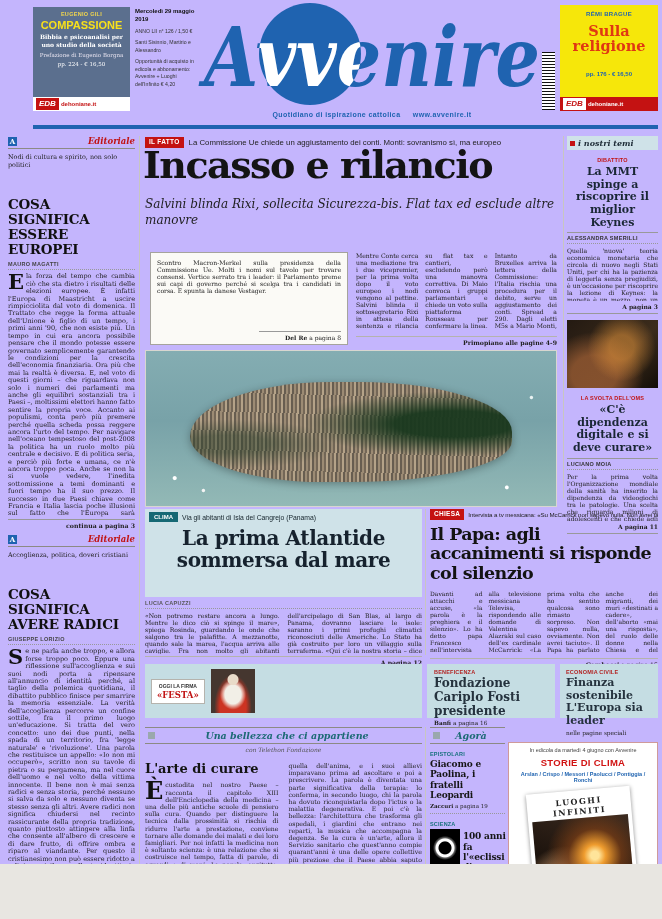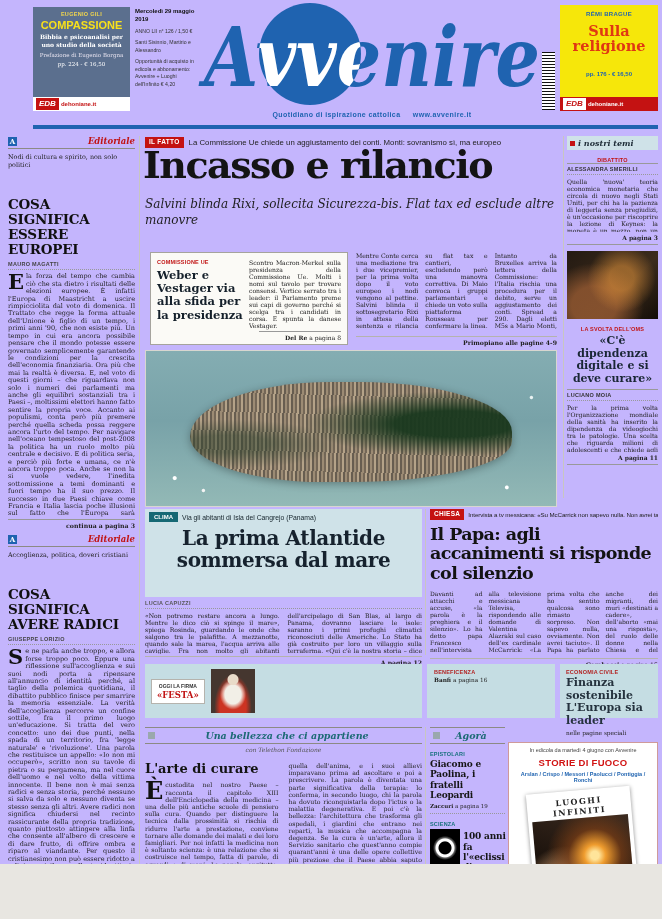--- a/index.html
+++ b/index.html
@@ -274,24 +274,20 @@
   <div class="abs" id="headline">Incasso e rilancio</div>
   <div class="abs" id="fatto-row">
     <span class="chip">IL FATTO</span>
     <span id="fatto-kicker">La Commissione Ue chiede un aggiustamento dei conti. Monti: sovranismo sì, ma europeo</span>
   </div>
   <div class="abs" id="deck">
     <div>Salvini blinda Rixi, sollecita Sicurezza-bis. Flat tax ed esclude altre manovre</div>
   </div>
 
   <div class="abs" id="comm-box">
-    <div class="lft">
-      <div class="lbl">COMMISSIONE UE</div>
-      <div class="ttl">Weber e Vestager via alla sfida per la presidenza</div>
-    </div>
     <div class="bdy jt">Scontro Macron-Merkel sulla presidenza della Commissione Ue. Molti i nomi sul tavolo per trovare consensi. Vertice serrato tra i leader: il Parlamento preme sui capi di governo perché si scelga tra i candidati in corsa. E spunta la danese Vestager.</div>
     <div id="comm-byline">
       <b>Del Re</b> <span>a pagina 8</span>
     </div>
   </div>
 
   <div class="abs jt" id="story-cols">Mentre Conte cerca una mediazione tra i due vicepremier, per la prima volta dopo il voto europeo i nodi vengono al pettine. Salvini blinda il sottosegretario Rixi in attesa della sentenza e rilancia su flat tax e cantieri, escludendo però una manovra correttiva. Di Maio convoca i gruppi parlamentari e chiede un voto sulla piattaforma Rousseau per confermare la linea. Intanto da Bruxelles arriva la lettera della Commissione: l'Italia rischia una procedura per il debito, serve un aggiustamento dei conti. Spread a 290. Dagli eletti M5s a Mario Monti, il fronte di chi chiede responsabilità si allarga: il sovranismo, dice il senatore a vita, può essere anche europeo. Il Movimento chiede le dimissioni dei ministri in caso di condanna; la Lega tira dritto e presenta il decreto Sicurezza-bis in Consiglio. Il Colle osserva, Bankitalia avverte: senza crescita non c'è spazio per promesse costose. La maggioranza si ritroverà giovedì a Palazzo Chigi per decidere la risposta da inviare a Bruxelles entro venerdì.</div>
   <div class="abs" id="story-more">Primopiano alle pagine 4-9</div>
 
   <div class="abs" id="photo">
@@ -325,20 +321,21 @@
   </div>
 
   <div class="abs" id="sidebar">
     <div id="sb-head">
       <span class="sq"></span>
       <span class="t">i nostri temi</span>
     </div>
 
     <div>
       <div class="sb-label">DIBATTITO</div>
+      <div class="sb-title">La MMT spinge a riscoprire il miglior Keynes</div>
       <div class="sb-author">ALESSANDRA SMERILLI</div>
       <div class="sb-body jt" style="height:54px;">Quella 'nuova' teoria economica monetaria che circola di nuovo negli Stati Uniti, per chi ha la pazienza di leggerla senza pregiudizi, è un'occasione per riscoprire la lezione di Keynes: la moneta è un mezzo, non un fine, e la finanza deve tornare a servire il lavoro e la vita buona.</div>
       <div class="sb-page">A pagina 3</div>
     </div>
 
     <div id="sb-photo"></div>
 
     <div>
       <div class="sb-label">LA SVOLTA DELL'OMS</div>
       <div class="sb-title">«C'è dipendenza digitale e si deve curare»</div>
@@ -351,20 +348,21 @@
   <div class="abs teal" id="boxA">
     <div id="firma-box">
       <div class="l1">OGGI LA FIRMA</div>
       <div class="l2">«FESTA»</div>
     </div>
     <div id="paulvi"></div>
   </div>
 
   <div class="abs teal" id="boxB">
     <div class="bx-label">BENEFICENZA</div>
+    <div class="bx-title">Fondazione Cariplo Fosti presidente</div>
     <div class="strip-byline">
       <b>Banfi</b> <span>a pagina 16</span>
     </div>
   </div>
 
   <div class="abs teal" id="boxC">
     <div class="bx-label">ECONOMIA CIVILE</div>
     <div class="bx-title">Finanza sostenibile L'Europa sia leader</div>
     <div class="strip-byline">nelle pagine speciali</div>
   </div>
@@ -408,21 +406,21 @@
 
     <div>
       <div class="ag-label">IL CASO</div>
       <div class="ag-title">Londra, la capitale del calcio europeo</div>
 
     </div>
   </div>
 
   <div class="abs" id="bottom-ad">
     <div id="ba-top">In edicola da martedì 4 giugno con Avvenire</div>
-    <div id="ba-title">STORIE DI FUOCO</div>
+    <div id="ba-title">STORIE DI CLIMA</div>
     <div id="ba-authors">Arslan / Crispo / Messori / Paolucci / Pontiggia / Ronchi</div>
     <div id="cover">
       <div id="cover-mast">LUOGHI INFINITI</div>
       <div id="cover-img"></div>
     </div>
   </div>
 
 </div>
 
 </body></html>

